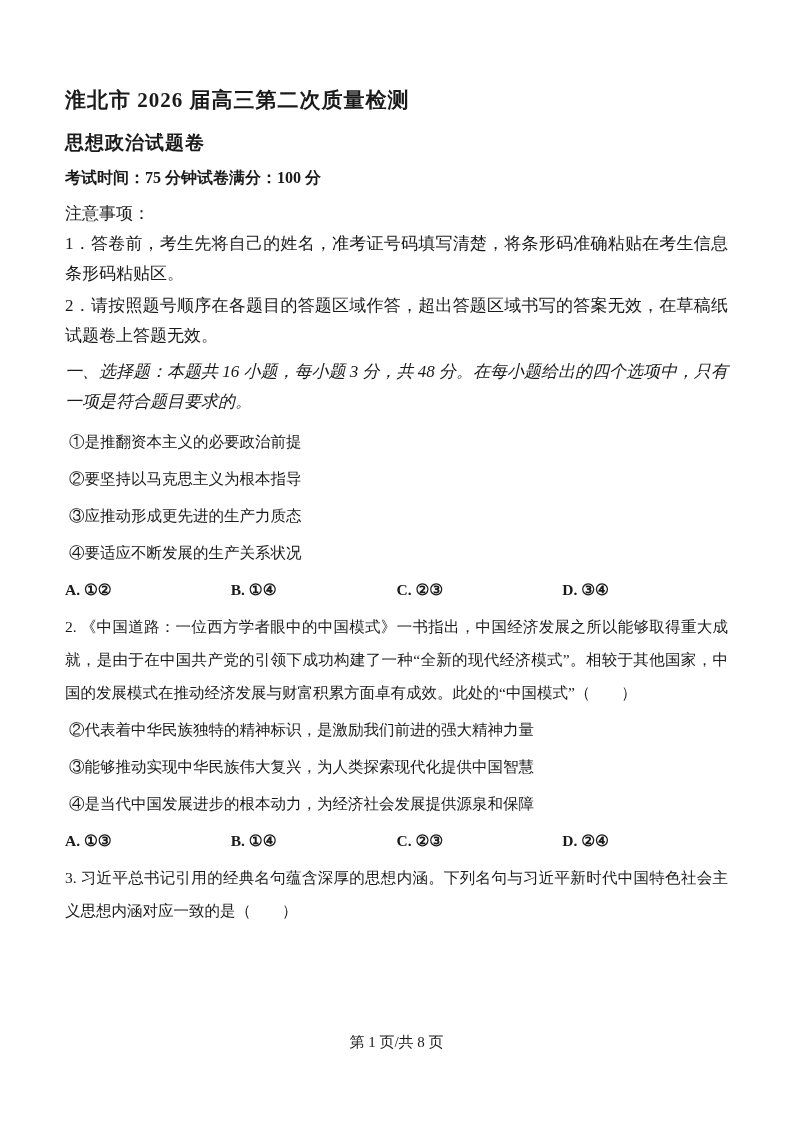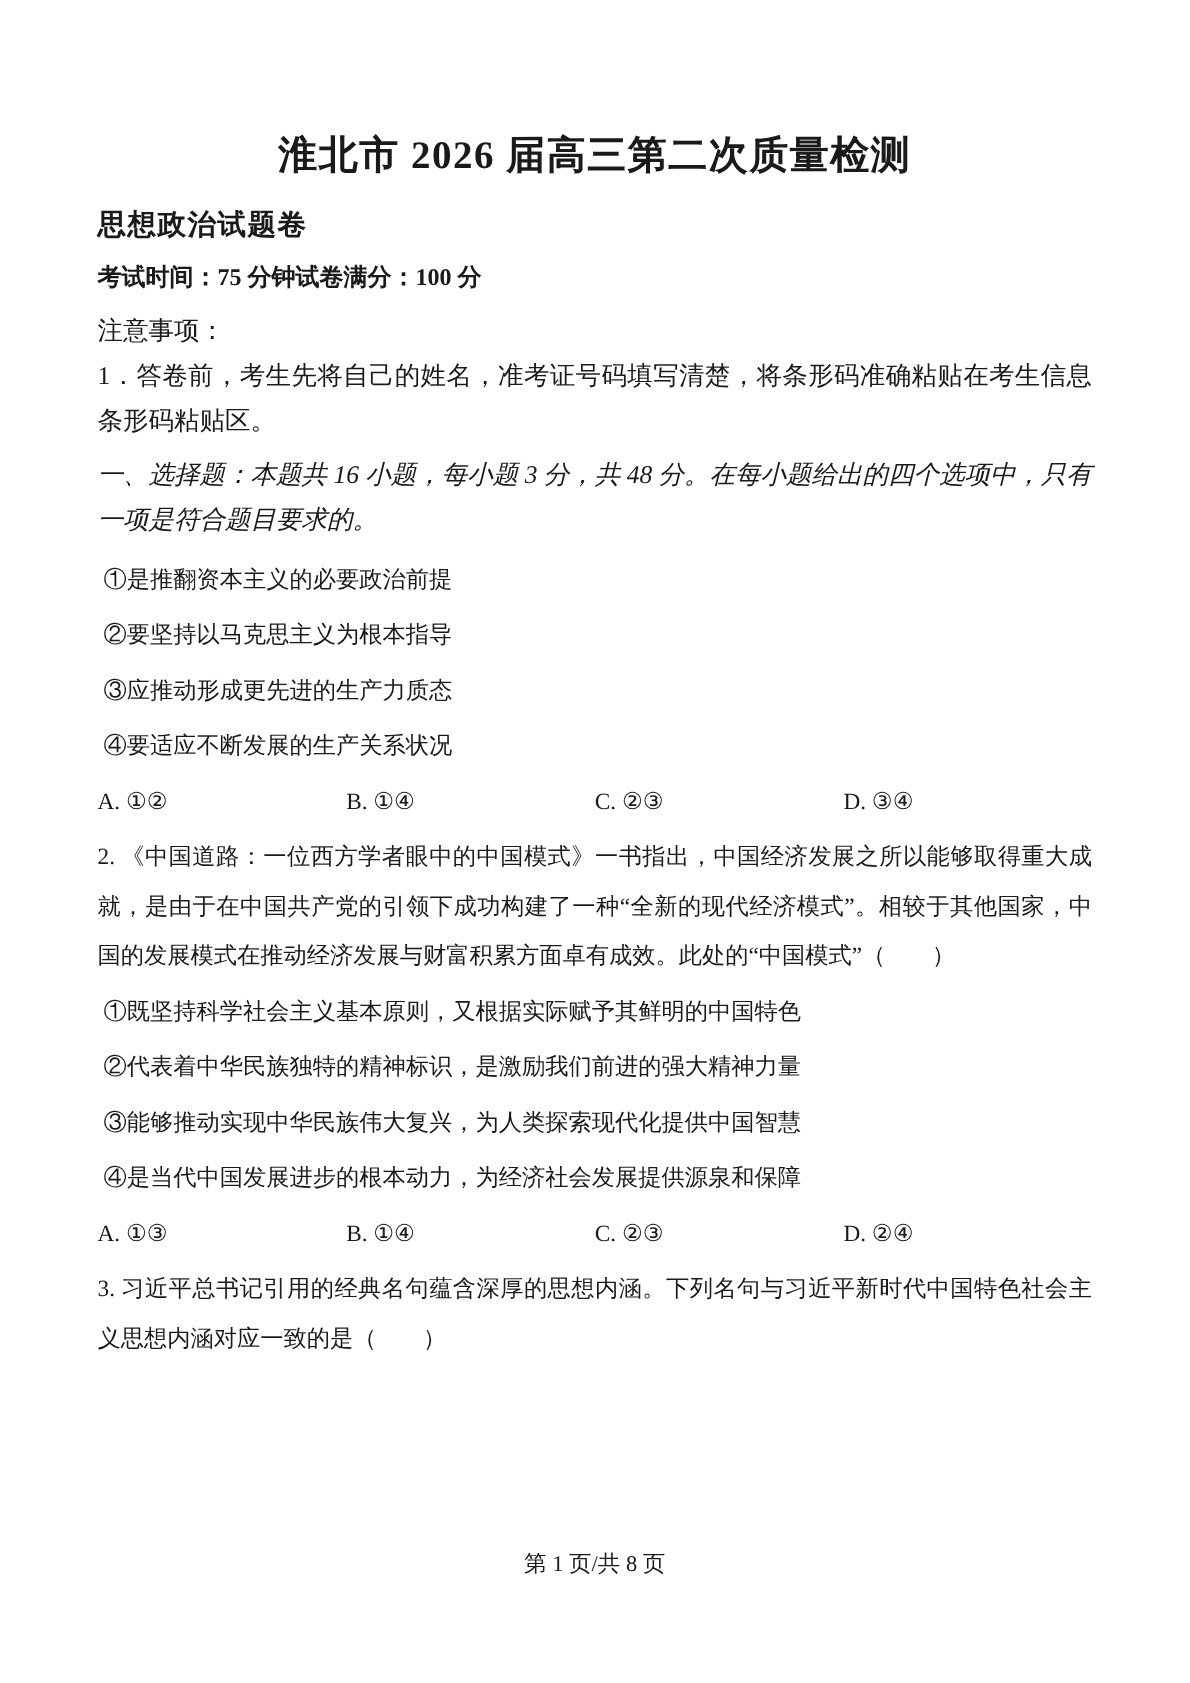--- a/index.html
+++ b/index.html
@@ -13,23 +13,22 @@
     font-family: "Liberation Serif", "DejaVu Serif", serif;
   }
   .doc {
     padding: 86px 65px 0 65px;
     box-sizing: border-box;
     width: 100%;
     height: 100%;
     position: relative;
   }
   .title {
-    font-size: 26px;
+    font-size: 21px;
     font-weight: bold;
-    text-align: center;
     margin: 0 0 16px 0;
     letter-spacing: 1px;
   }
   .subtitle {
     font-size: 19px;
     font-weight: bold;
     text-align: left;
     margin: 0 0 12px 0;
     letter-spacing: 1px;
   }
@@ -64,20 +63,21 @@
   .option {
     font-size: 15.5px;
     line-height: 33px;
     margin: 4px;
   }
   .choices {
     display: flex;
     font-size: 15.5px;
     line-height: 33px;
     margin: 0 0 2px 0;
+    font-weight: bold;
   }
   .choice { width: 25%; display: inline-block; }
   .footer {
     position: absolute;
     bottom: 70px;
     left: 0;
     width: 100%;
     text-align: center;
     font-size: 15px;
   }
@@ -87,40 +87,40 @@
 
 <div class="doc">
 
   <h1 class="title">淮北市 2026 届高三第二次质量检测</h1>
   <h2 class="subtitle">思想政治试题卷</h2>
   <div class="exam-info">考试时间：75 分钟试卷满分：100 分</div>
 
   <div>
     <div class="notices-heading">注意事项：</div>
     <p class="para">1．答卷前，考生先将自己的姓名，准考证号码填写清楚，将条形码准确粘贴在考生信息条形码粘贴区。</p>
+    <p class="para">2．请按照题号顺序在各题目的答题区域作答，超出答题区域书写的答案无效，在草稿纸试题卷上答题无效。</p>
   </div>
 
   <p class="para section-heading">一、选择题：本题共 16 小题，每小题 3 分，共 48 分。在每小题给出的四个选项中，只有一项是符合题目要求的。</p>
 
   <div class="question">
     <p class="option">①是推翻资本主义的必要政治前提</p>
     <p class="option">②要坚持以马克思主义为根本指导</p>
     <p class="option">③应推动形成更先进的生产力质态</p>
     <p class="option">④要适应不断发展的生产关系状况</p>
     <div class="choices">
       <span class="choice">A. ①②</span>
       <span class="choice">B. ①④</span>
       <span class="choice">C. ②③</span>
       <span class="choice">D. ③④</span>
     </div>
   </div>
 
   <div class="question">
     <p class="stem">2. 《中国道路：一位西方学者眼中的中国模式》一书指出，中国经济发展之所以能够取得重大成就，是由于在中国共产党的引领下成功构建了一种“全新的现代经济模式”。相较于其他国家，中国的发展模式在推动经济发展与财富积累方面卓有成效。此处的“中国模式”（　　）</p>
-    <p class="option">①既坚持科学社会主义基本原则，又根据实际赋予其鲜明的中国特色</p>
     <p class="option">②代表着中华民族独特的精神标识，是激励我们前进的强大精神力量</p>
     <p class="option">③能够推动实现中华民族伟大复兴，为人类探索现代化提供中国智慧</p>
     <p class="option">④是当代中国发展进步的根本动力，为经济社会发展提供源泉和保障</p>
     <div class="choices">
       <span class="choice">A. ①③</span>
       <span class="choice">B. ①④</span>
       <span class="choice">C. ②③</span>
       <span class="choice">D. ②④</span>
     </div>
   </div>

